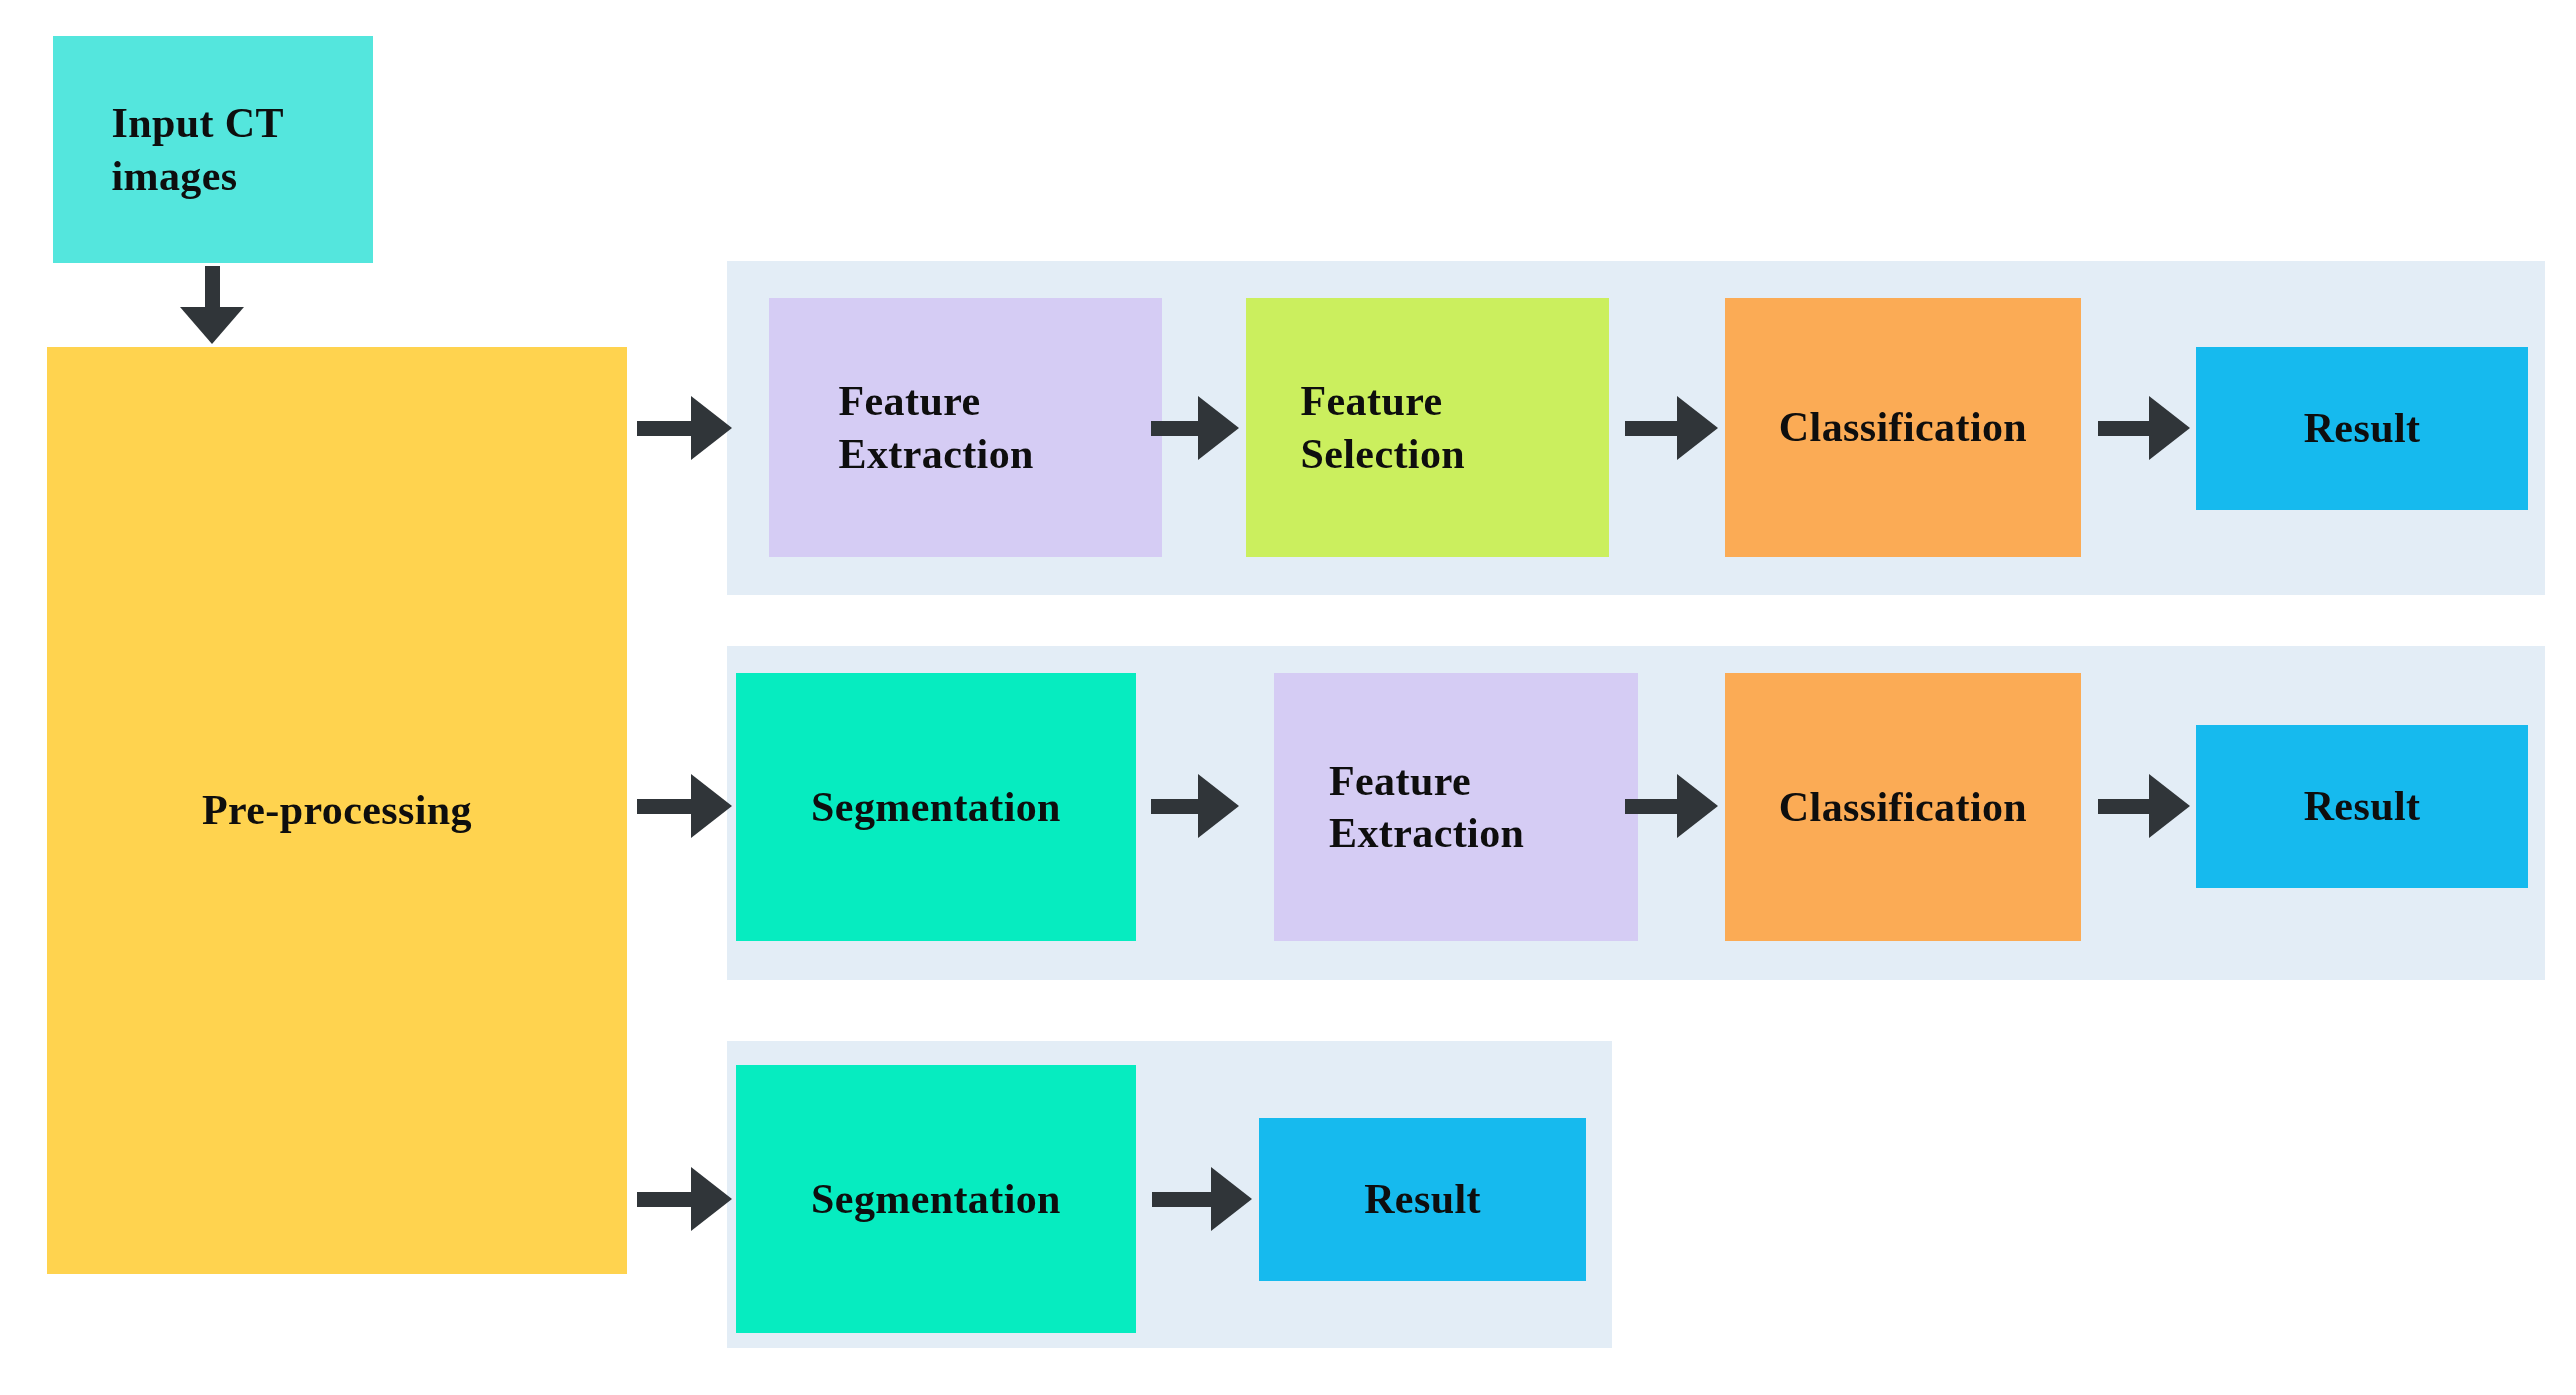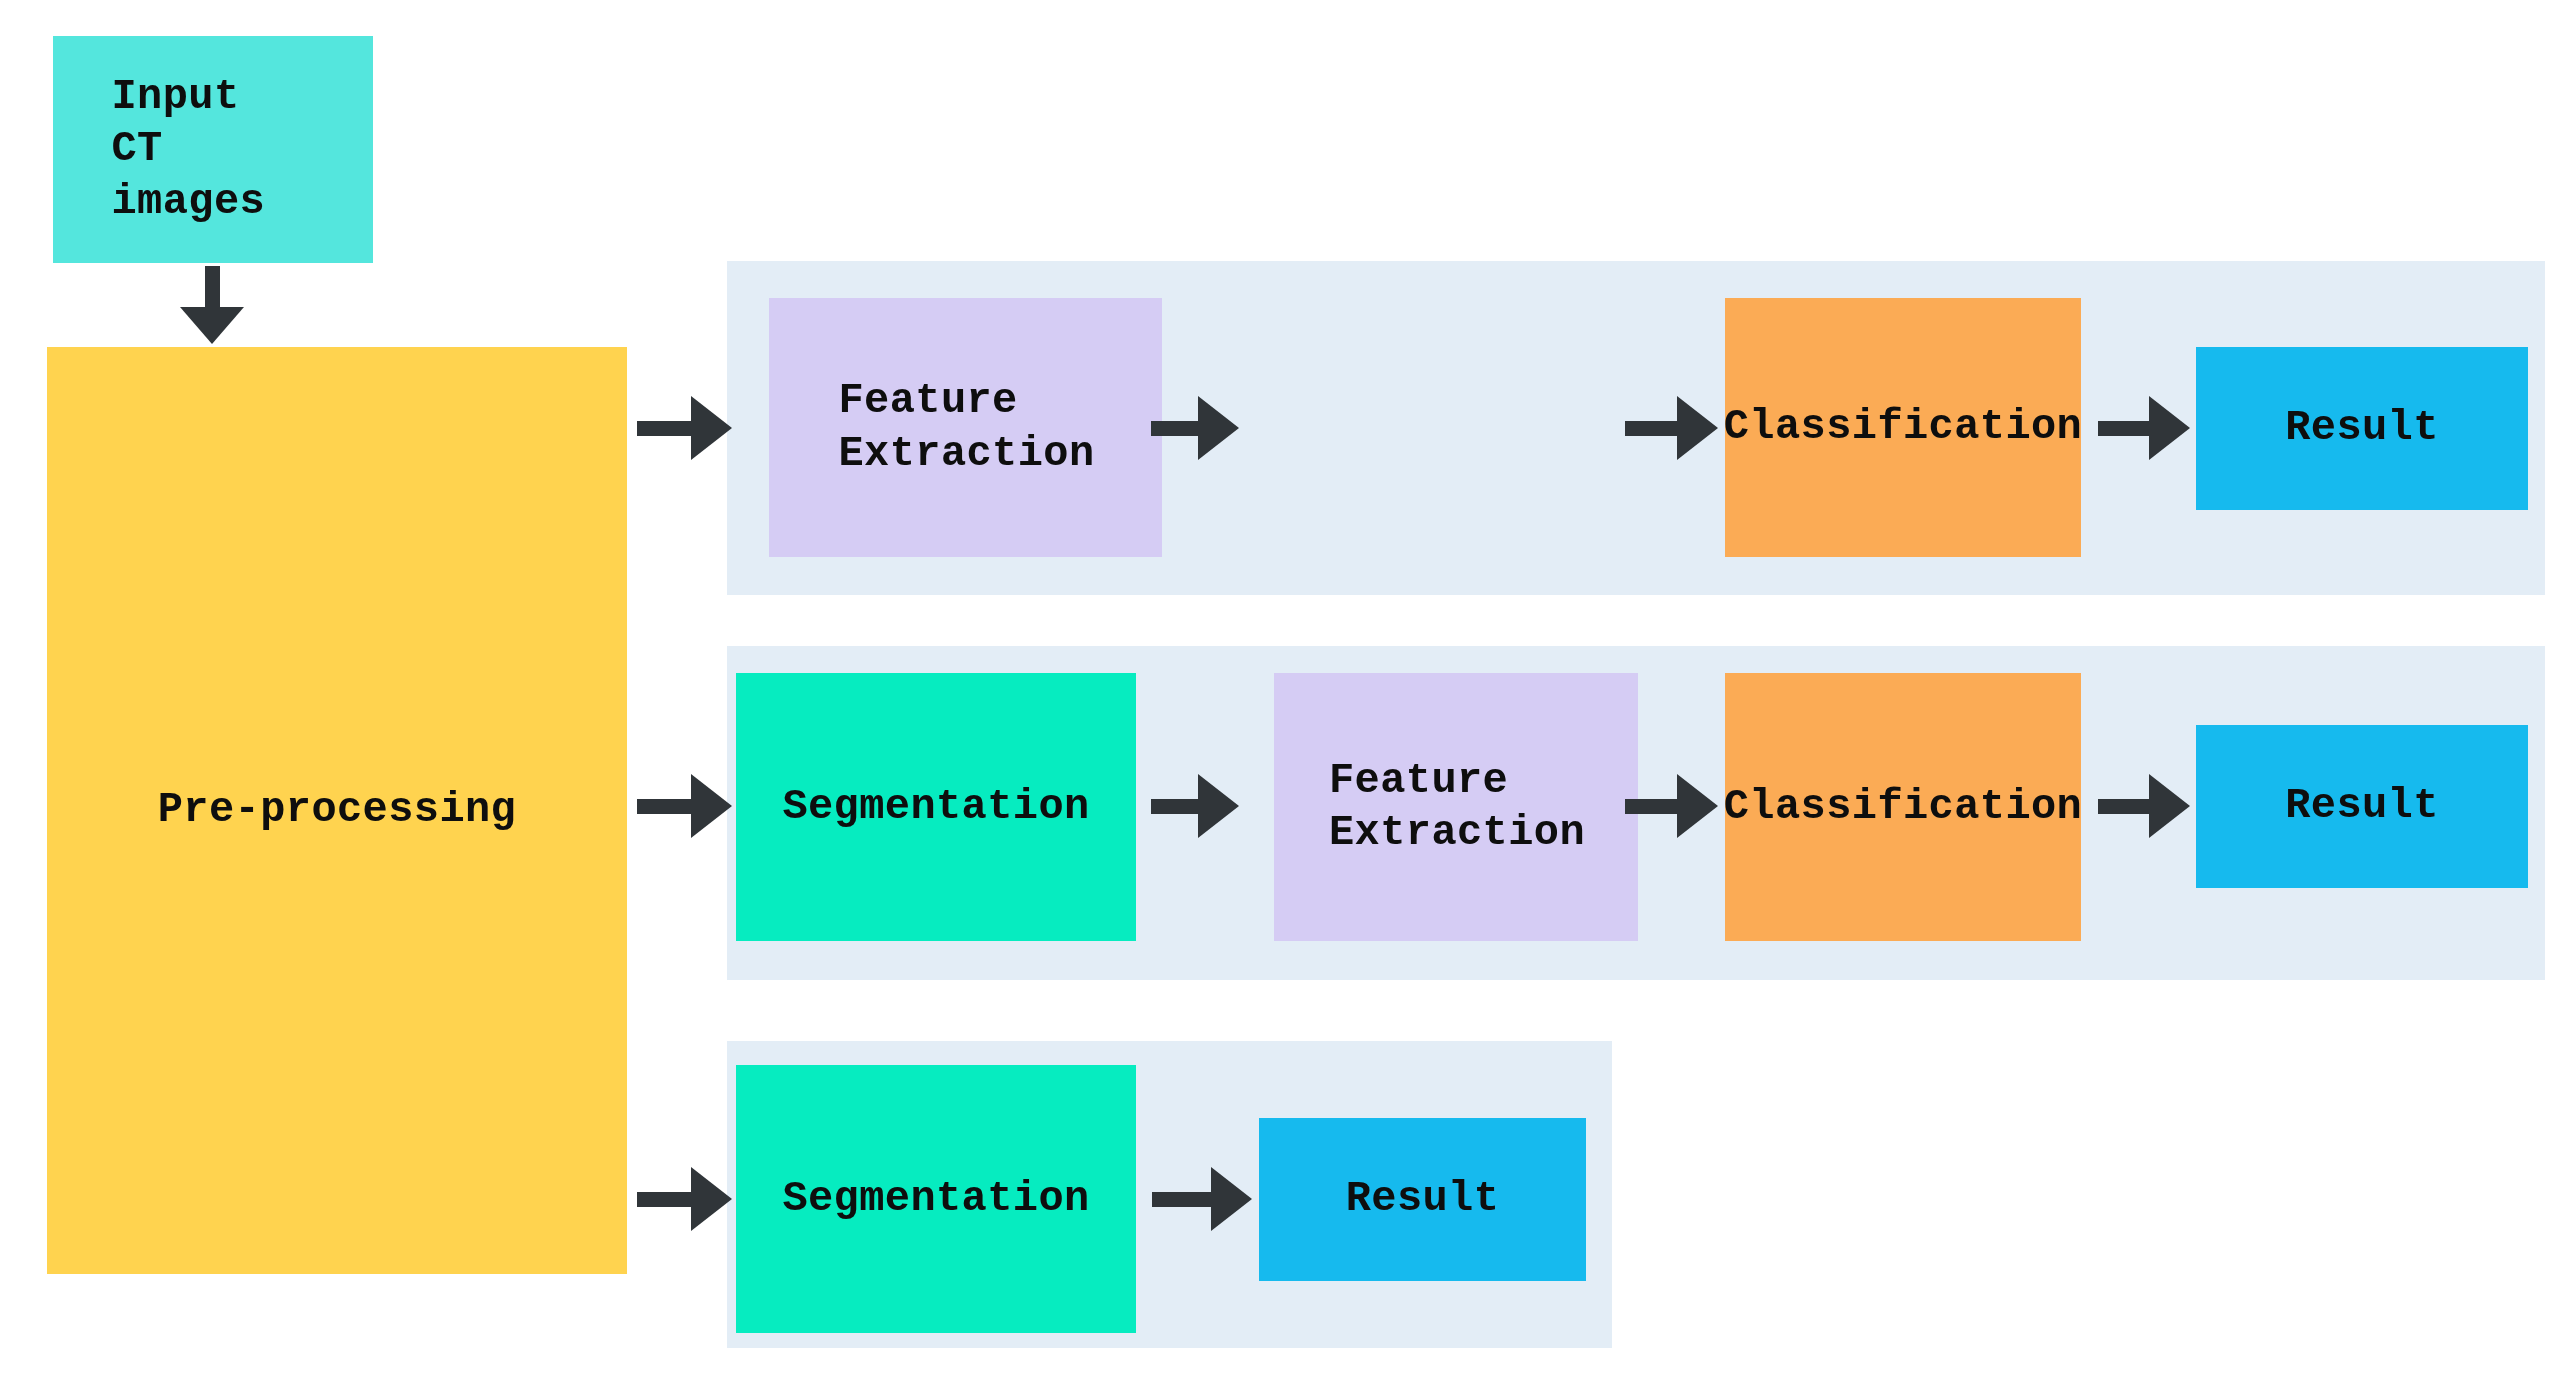--- a/index.html
+++ b/index.html
@@ -1,19 +1,19 @@
 <!DOCTYPE html>
 <html style="--c-background: #ffffff; --c-row-band: #e3edf6; --c-input: #54e6dd; --c-preprocessing: #ffd34f; --c-feature-extraction: #d5ccf4; --c-feature-selection: #cbef5e; --c-classification: #fbab55; --c-segmentation: #06ecc0; --c-result: #16baee; --c-arrow: #303539; --c-text: #0e0e0e;font-size:13.6px"><head>
 <meta charset="utf-8">
 <style>
   html,body{margin:0;padding:0;background:#fff;}
   .canvas{
     position:relative;width:2576px;height:1348px;overflow:hidden;
     background:var(--c-background,#ffffff);
-    font-family:Liberation Mono, monospace;
+    font-family:Liberation Serif, serif;
     color:var(--c-text,#0e0e0e);
   }
   .band{position:absolute;background:var(--c-row-band,#e3edf6);}
   .node{
     position:absolute;display:flex;align-items:center;justify-content:center;
     font-weight:700;font-size:42px;line-height:1.24;letter-spacing:0.4px;
   }
   .node .lbl{text-align:center;}
   .node.wrap2 .lbl{text-align:left;max-width:254px;}
   .node.wrap-input .lbl{text-align:left;max-width:203px;}
@@ -67,20 +67,23 @@
   </div>
 
   <div class="arrow-right" style="left:637px;top:396px;width:95px;"></div>
   <div class="arrow-right" style="left:637px;top:774px;width:95px;"></div>
   <div class="arrow-right" style="left:637px;top:1167px;width:95px;"></div>
 
   <div class="node c-feature-extraction wrap2" style="left:741px;top:298px;width:393px;height:259px;">
     <span class="lbl">Feature Extraction</span>
   </div>
   <div class="arrow-right" style="left:1151px;top:396px;width:88px;"></div>
+  <div class="node c-feature-selection wrap2" style="left:1246px;top:298px;width:363px;height:259px;">
+    <span class="lbl">Feature Selection</span>
+  </div>
   <div class="arrow-right" style="left:1625px;top:396px;width:93px;"></div>
   <div class="node c-classification" style="left:1725px;top:298px;width:356px;height:259px;">
     <span class="lbl">Classification</span>
   </div>
   <div class="arrow-right" style="left:2098px;top:396px;width:92px;"></div>
   <div class="node c-result" style="left:2196px;top:347px;width:332px;height:163px;">
     <span class="lbl">Result</span>
   </div>
 
   <div class="node c-segmentation" style="left:736px;top:673px;width:400px;height:268px;">

